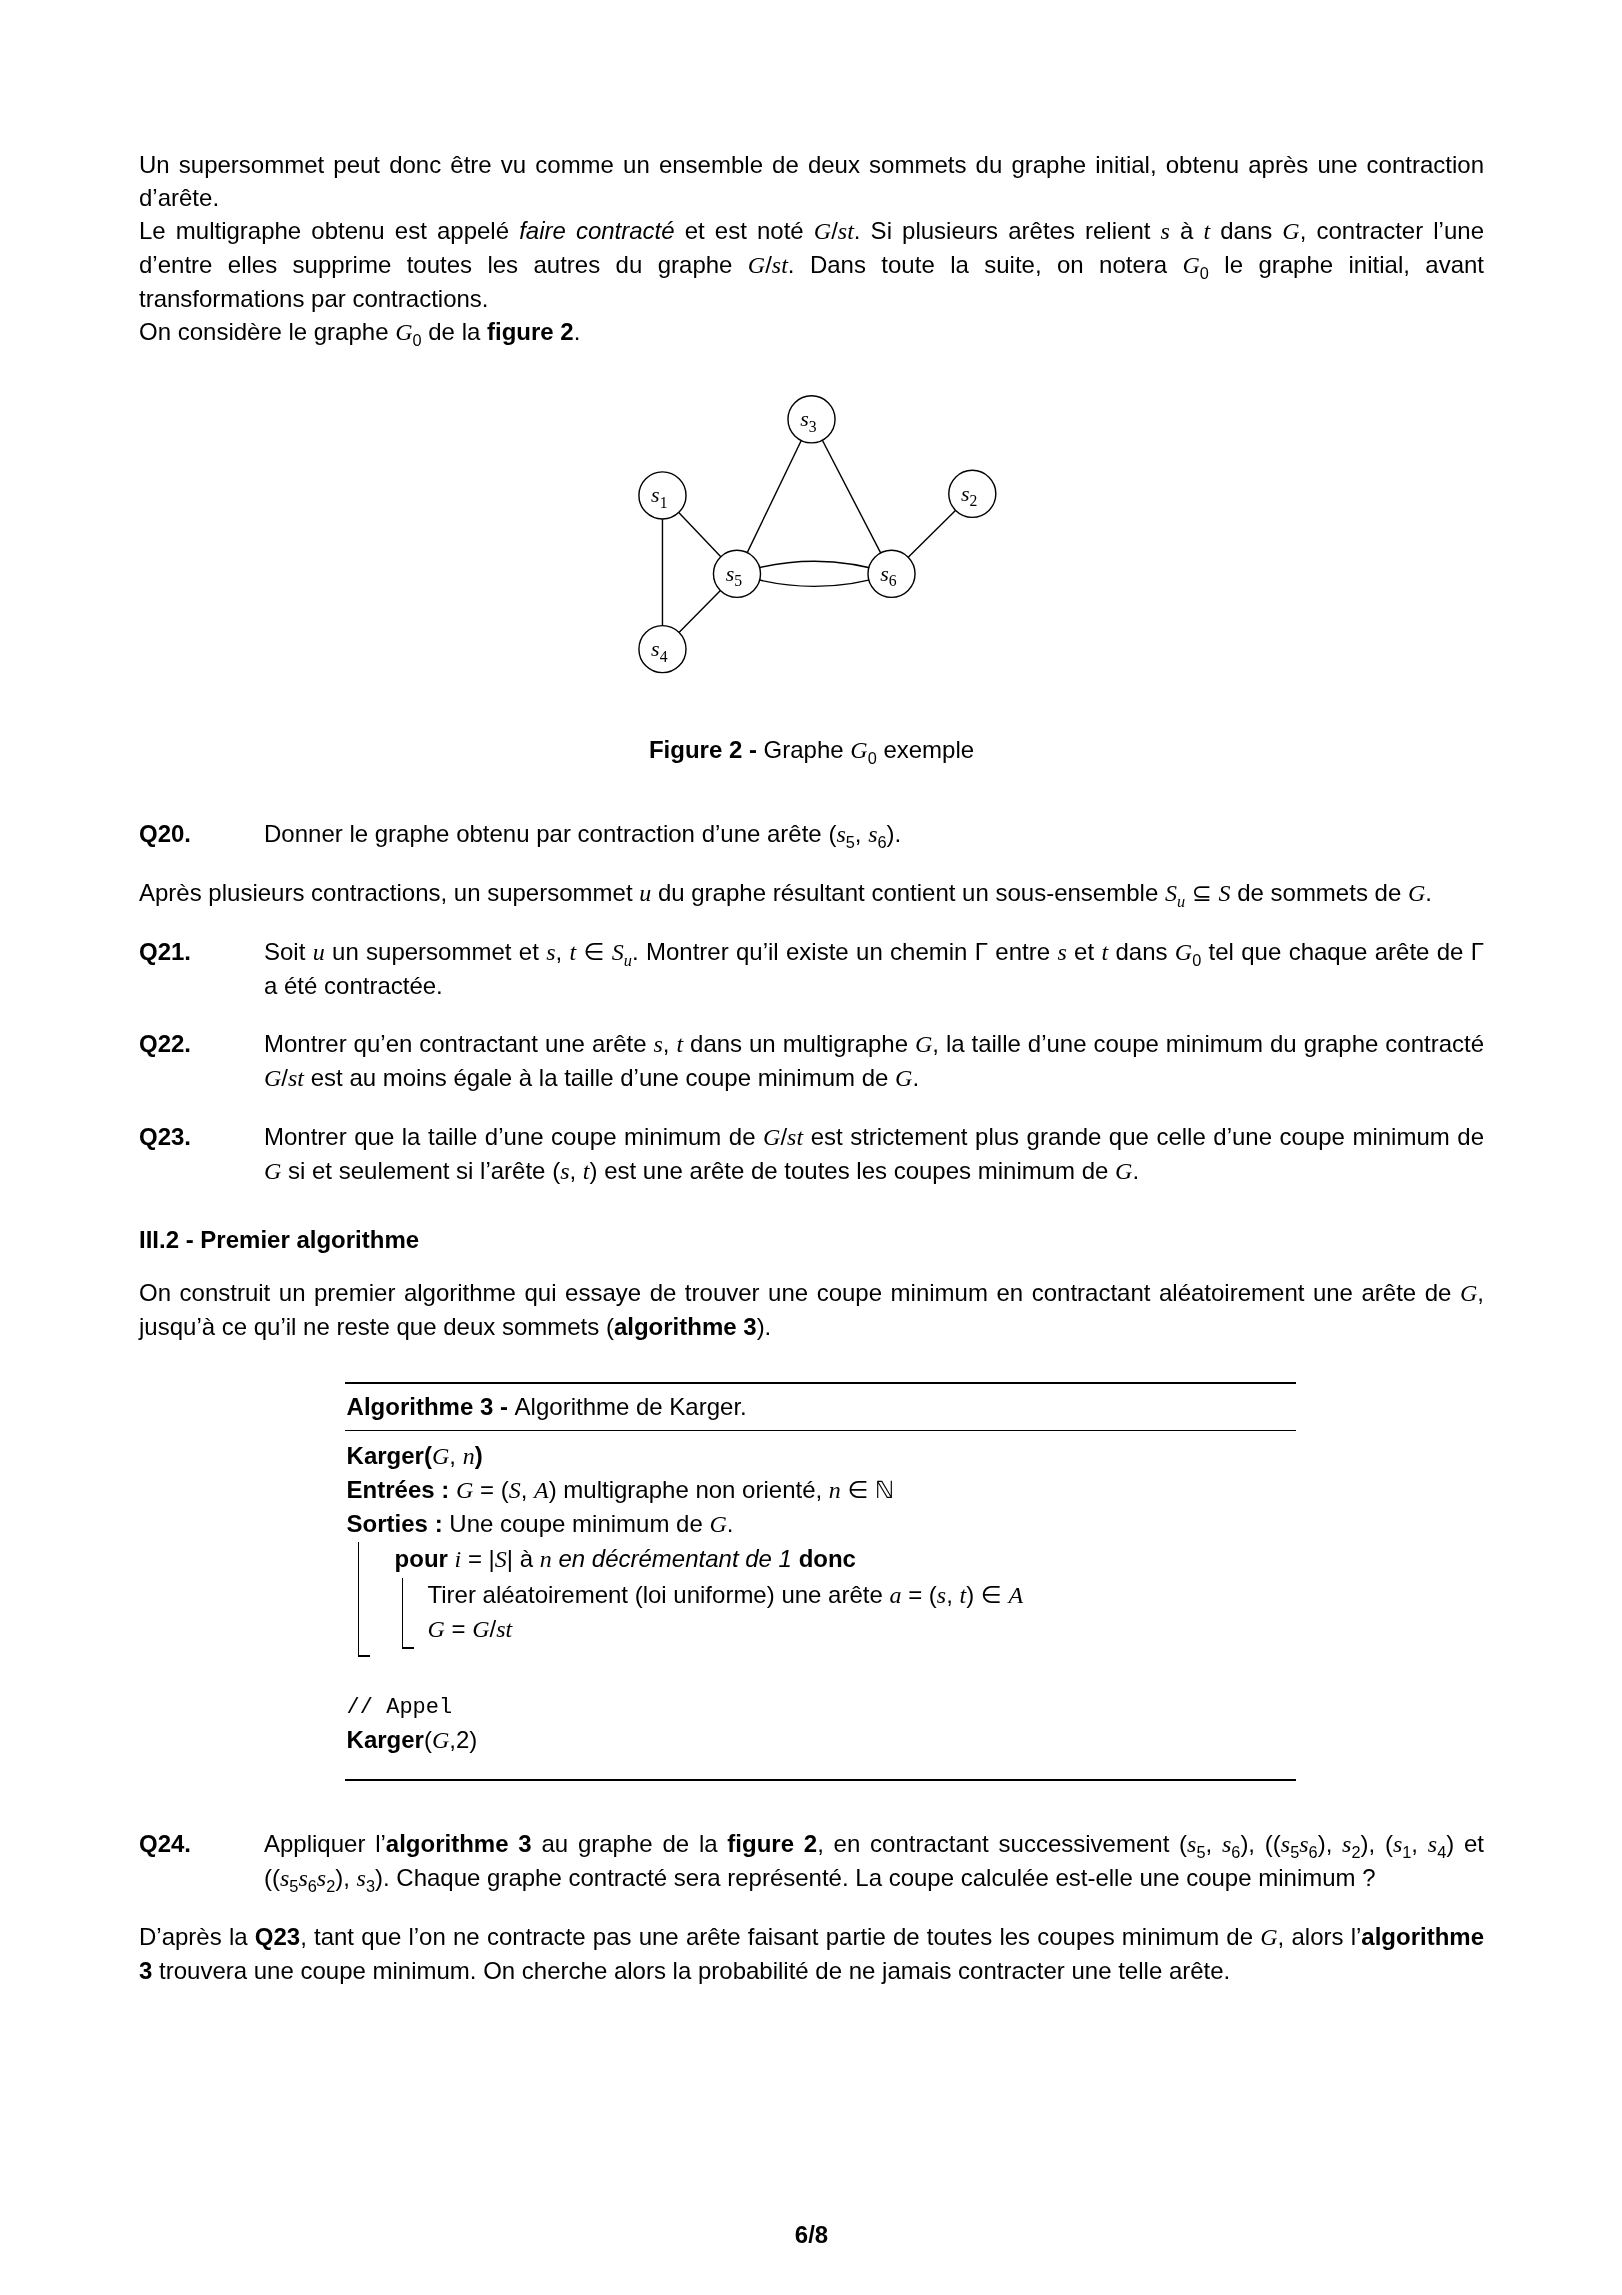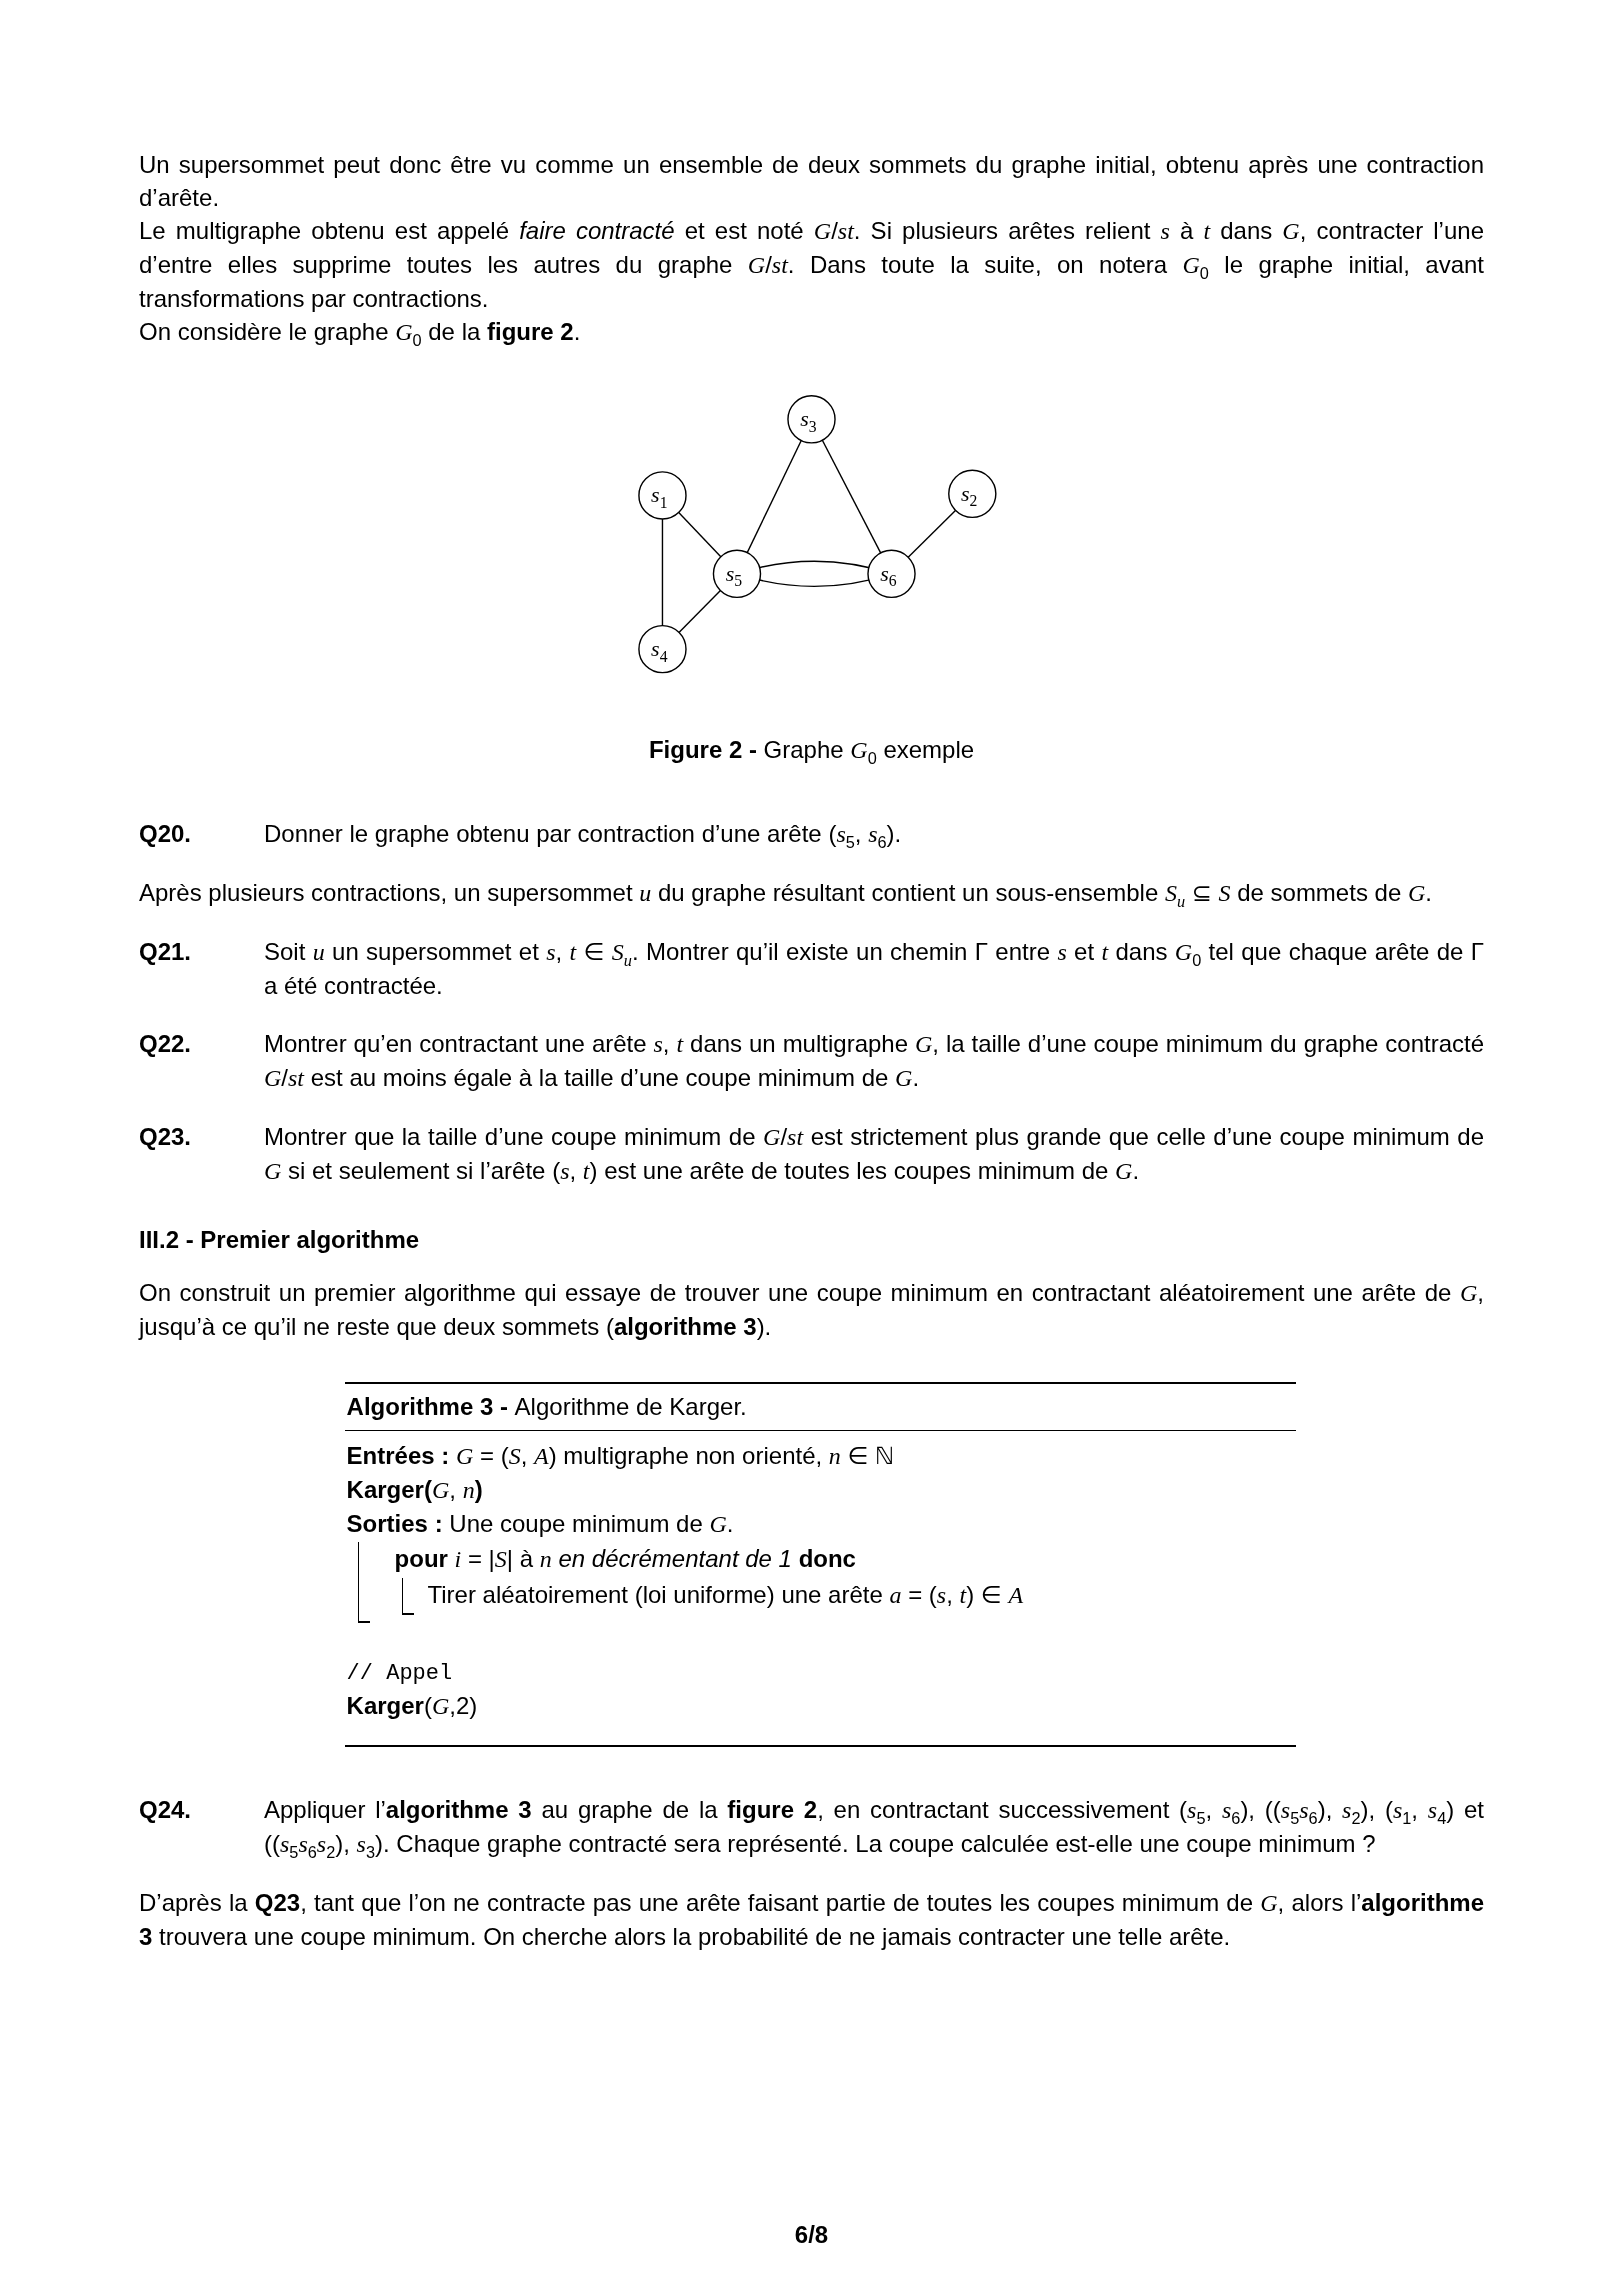--- a/index.html
+++ b/index.html
@@ -106,27 +106,28 @@
     <span class="q-text rich">Montrer que la taille d’une coupe minimum de <i>G</i>/<i>st</i> est strictement plus grande que celle d’une coupe minimum de <i>G</i> si et seulement si l’arête (<i>s</i>, <i>t</i>) est une arête de toutes les coupes minimum de <i>G</i>.</span>
   </div>
 
   <div class="section-heading">III.2 - Premier algorithme</div>
 
   <p class="para rich">On construit un premier algorithme qui essaye de trouver une coupe minimum en contractant aléatoirement une arête de <i>G</i>, jusqu’à ce qu’il ne reste que deux sommets (<b>algorithme 3</b>).</p>
 
   <div class="algo">
     <div class="algo-title rich"><b>Algorithme 3 - </b>Algorithme de Karger.</div>
     <div class="algo-body">
+      <div class="algo-line rich"><b>Karger(</b><i>G</i>, <i>n</i><b>)</b></div>
       <div class="algo-line rich"><b>Entrées : </b><i>G</i> = (<i>S</i>, <i>A</i>) multigraphe non orienté, <i>n</i> ∈ ℕ</div>
-      <div class="algo-line rich"><b>Karger(</b><i>G</i>, <i>n</i><b>)</b></div>
       <div class="algo-line rich"><b>Sorties : </b>Une coupe minimum de <i>G</i>.</div>
       <div class="algo-block">
         <div class="algo-line rich"><b>pour</b> <i>i</i> = |<i>S</i>| à <i>n</i> <em>en décrémentant de 1</em> <b>donc</b></div>
         <div class="algo-block">
           <div class="algo-line rich">Tirer aléatoirement (loi uniforme) une arête <i>a</i> = (<i>s</i>, <i>t</i>) ∈ <i>A</i></div>
+          <div class="algo-line rich"><i>G</i> = <i>G</i>/<i>st</i></div>
         </div>
       </div>
       <div class="algo-comment">// Appel</div>
       <div class="algo-line rich"><b>Karger</b>(<i>G</i>,2)</div>
     </div>
   </div>
 
   <div class="question" style="margin-top:46px;">
     <span class="q-label">Q24.</span>
     <span class="q-text rich">Appliquer l’<b>algorithme 3</b> au graphe de la <b>figure 2</b>, en contractant successivement (<i>s</i><sub>5</sub>, <i>s</i><sub>6</sub>), ((<i>s</i><sub>5</sub><i>s</i><sub>6</sub>), <i>s</i><sub>2</sub>), (<i>s</i><sub>1</sub>, <i>s</i><sub>4</sub>) et ((<i>s</i><sub>5</sub><i>s</i><sub>6</sub><i>s</i><sub>2</sub>), <i>s</i><sub>3</sub>). Chaque graphe contracté sera représenté. La coupe calculée est-elle une coupe minimum ?</span>

